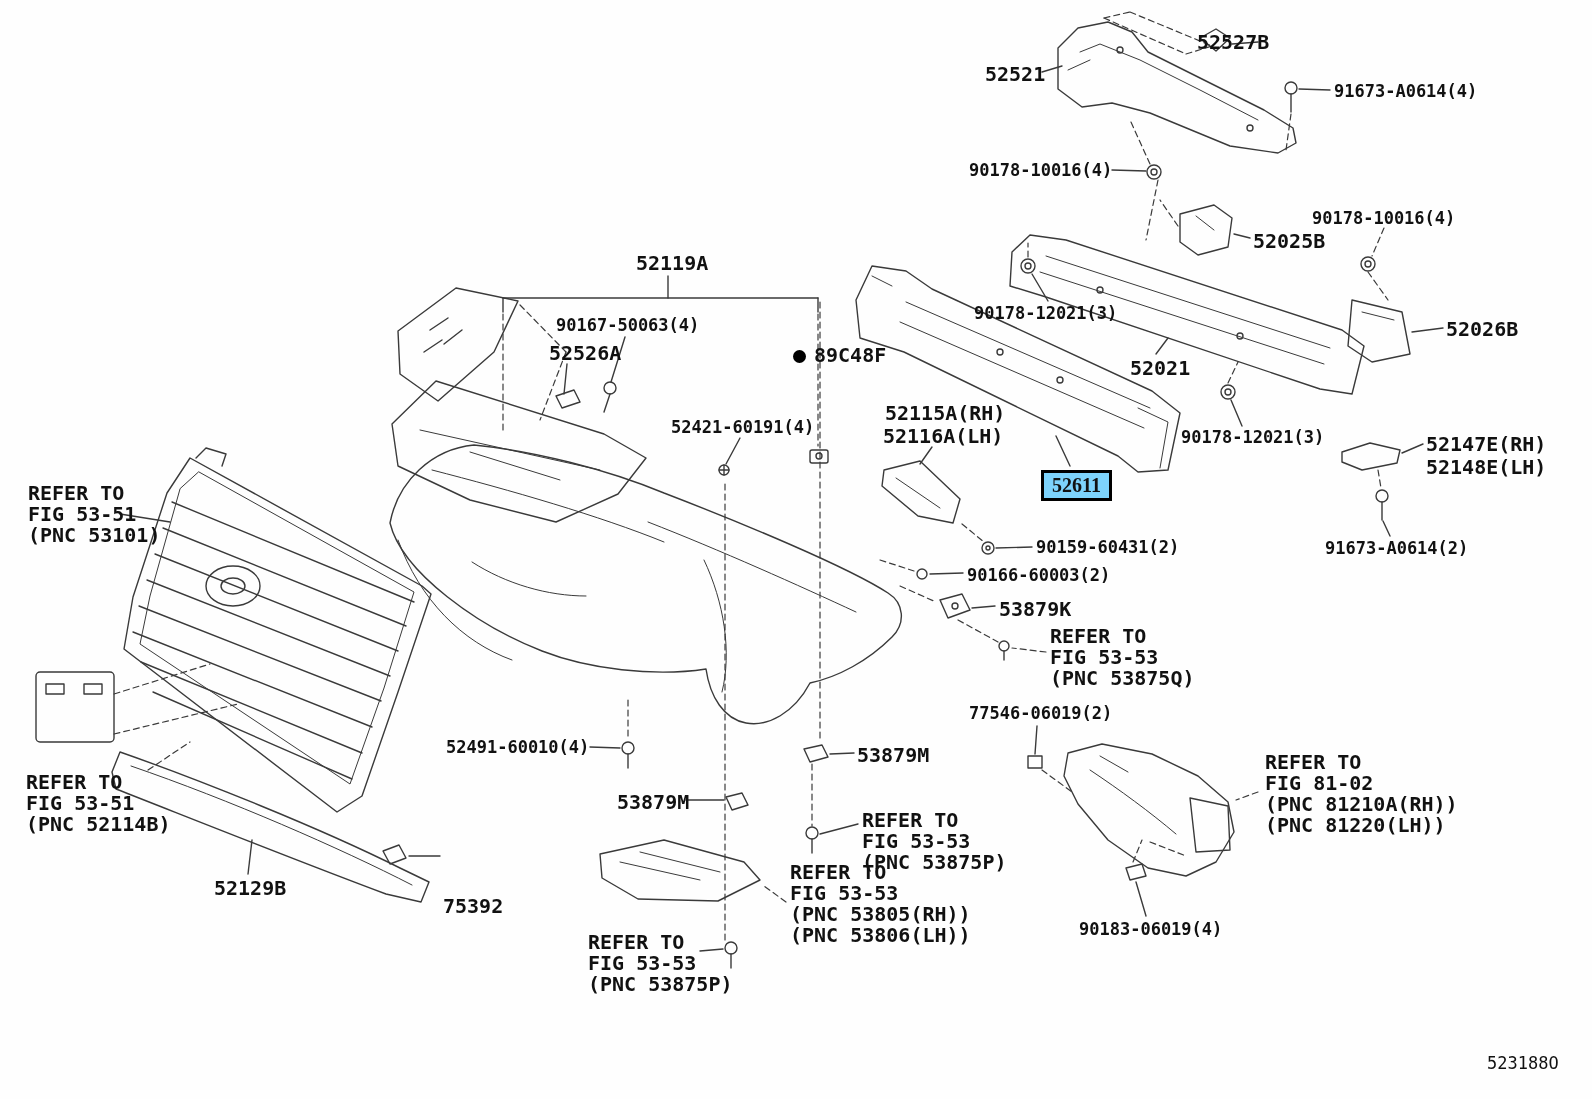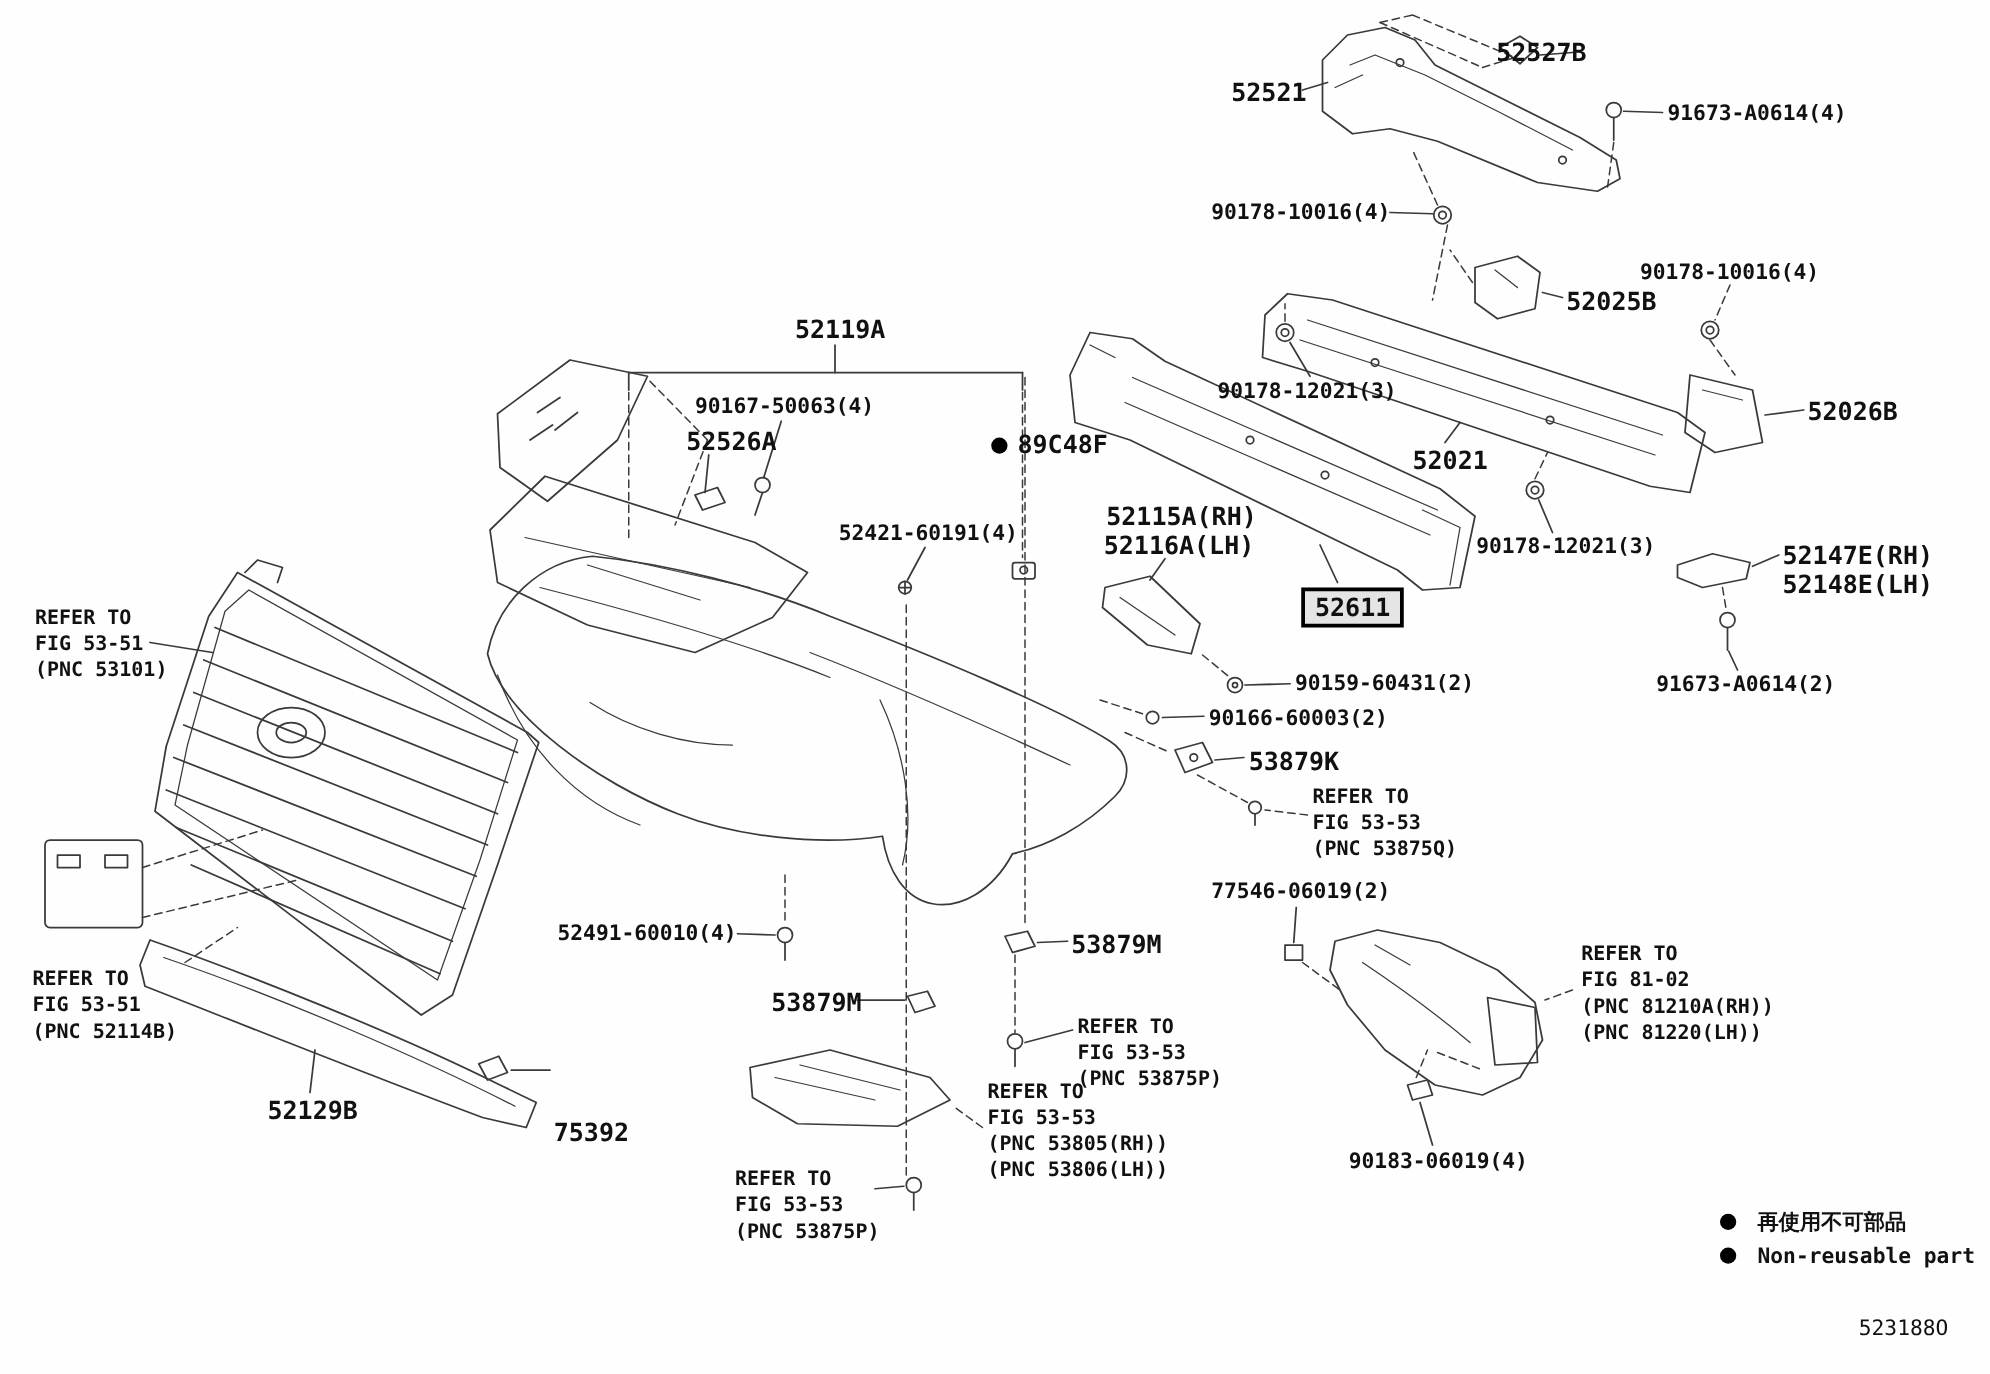--- a/index.html
+++ b/index.html
@@ -2,24 +2,24 @@
 <html><head>
 <meta charset="utf-8">
 <style>
   html,body{margin:0;padding:0;background:#ffffff;}
   .stage{position:relative;width:1592px;height:1099px;background:#fefefe;overflow:hidden;
          font-family:"DejaVu Sans Mono","Liberation Mono",monospace;color:#111;}
   svg.art{position:absolute;left:0;top:0;}
   .part-label{position:absolute;font-weight:bold;white-space:nowrap;color:#111;}
   .part-label.major{font-size:20px;}
   .part-label.minor{font-size:17px;}
-  .part-label.boxed{border:3px solid #000;padding:1px 8px;background:#e5e5e5;}
+  .part-label.boxed{border:3px solid #000;padding:1px 8px;background:#7dd3fc;font-family:Liberation Serif, serif;}
   .dot{display:inline-block;width:13px;height:13px;border-radius:50%;background:#000;
        margin-right:8px;vertical-align:-1px;}
-  .note{position:absolute;font-size:16px;font-weight:bold;line-height:21px;white-space:nowrap;color:#111;}
+  .note{position:absolute;font-size:20px;font-weight:bold;line-height:21px;white-space:nowrap;color:#111;}
   .legend{position:absolute;left:1376px;top:964px;font-size:17px;font-weight:bold;color:#111;}
   .legend-row{display:flex;align-items:center;gap:9px;height:27px;}
   .drawing-number{position:absolute;left:1487px;top:1053px;font-size:17px;font-weight:normal;color:#111;}
 </style>
 </head>
 <body>
 
 <div class="stage">
 
   <svg class="art" width="1592" height="1099" viewBox="0 0 1592 1099">
@@ -237,30 +237,20 @@
           <line x1="1042" y1="770" x2="1072" y2="792"></line>
           <line x1="1258" y1="792" x2="1236" y2="800"></line>
           <line x1="1133" y1="862" x2="1142" y2="840"></line>
           <line x1="1150" y1="842" x2="1186" y2="856"></line>
         </g>
       </g>
 
     </g>
   </svg>
 
-  <div class="legend">
-    <div class="legend-row">
-      <span class="dot"></span>
-      <span>再使用不可部品</span>
-    </div>
-    <div class="legend-row">
-      <span class="dot"></span>
-      <span>Non-reusable part</span>
-    </div>
-  </div>
 
   <div class="drawing-number">523188O</div>
 
 <div class="part-label major" style="left: 1197px; top: 30px;"><span>52527B</span></div>
     <div class="part-label major" style="left: 985px; top: 62px;"><span>52521</span></div>
     <div class="part-label minor" style="left: 1334px; top: 81px;"><span>91673-A0614(4)</span></div>
     <div class="part-label minor" style="left: 969px; top: 160px;"><span>90178-10016(4)</span></div>
     <div class="part-label minor" style="left: 1312px; top: 208px;"><span>90178-10016(4)</span></div>
     <div class="part-label major" style="left: 1253px; top: 229px;"><span>52025B</span></div>
     <div class="part-label minor" style="left: 974px; top: 303px;"><span>90178-12021(3)</span></div>

